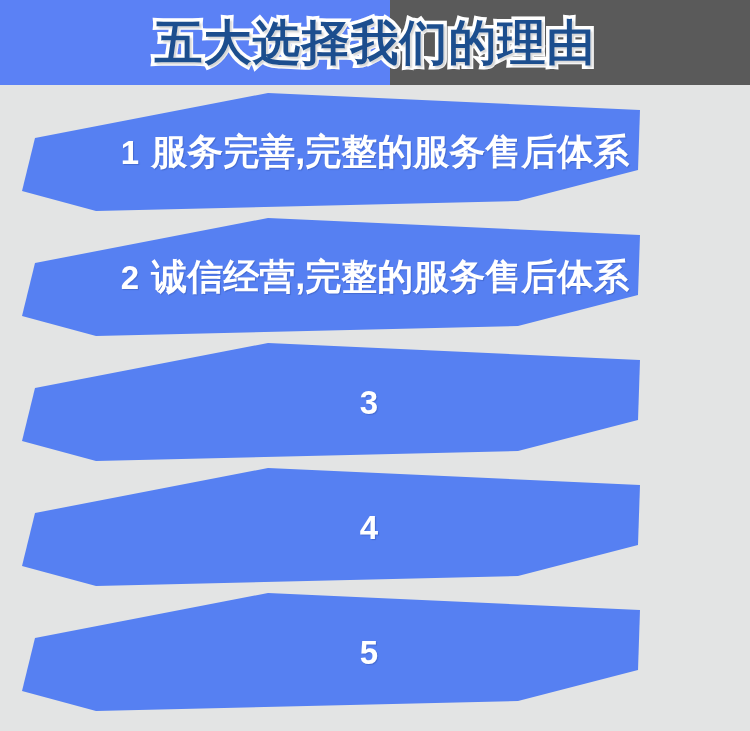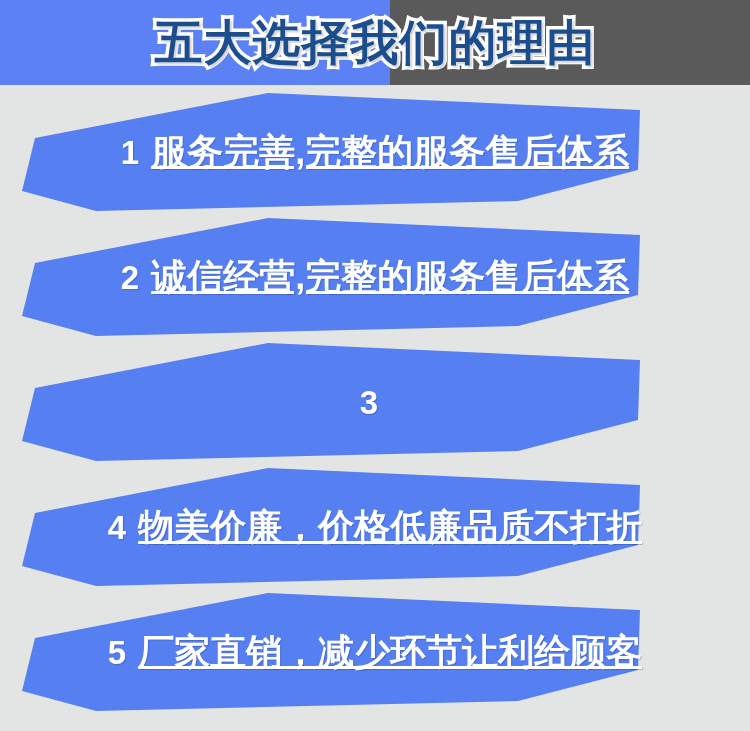--- a/index.html
+++ b/index.html
@@ -99,21 +99,21 @@
     letter-spacing: 0px;
     white-space: nowrap;
     line-height: 1;
     text-shadow: 1px 1px 1px rgba(20,40,110,0.25);
   }
   .banner-num {
     font-size: 33px;
     font-weight: bold;
     margin-right: 12px;
   }
-  .banner-label { display: inline-block; text-decoration: underline; }
+  .banner-label { display: inline-block; }
 
   .b1 { top: 8px;   }
   .b2 { top: 133px; }
   .b3 { top: 258px; }
   .b4 { top: 383px; }
   .b5 { top: 508px; }
 </style>
 </head>
 <body>
 
@@ -153,27 +153,25 @@
       <span class="banner-num">3</span>
     </div>
   </div>
 
   <div class="banner b4">
     <svg viewBox="0 0 750 118" preserveAspectRatio="none">
       <polygon points="35,45 268,0 640,17 638,77 518,108 96,118 22,98" fill="#5680f2"></polygon>
     </svg>
     <div class="banner-text">
       <span class="banner-num">4</span>
-      <span class="banner-label">物美价廉，价格低廉品质不打折</span>
     </div>
   </div>
 
   <div class="banner b5">
     <svg viewBox="0 0 750 118" preserveAspectRatio="none">
       <polygon points="35,45 268,0 640,17 638,77 518,108 96,118 22,98" fill="#5680f2"></polygon>
     </svg>
     <div class="banner-text">
       <span class="banner-num">5</span>
-      <span class="banner-label">厂家直销，减少环节让利给顾客</span>
     </div>
   </div>
 
 </div>
 
 </body></html>

